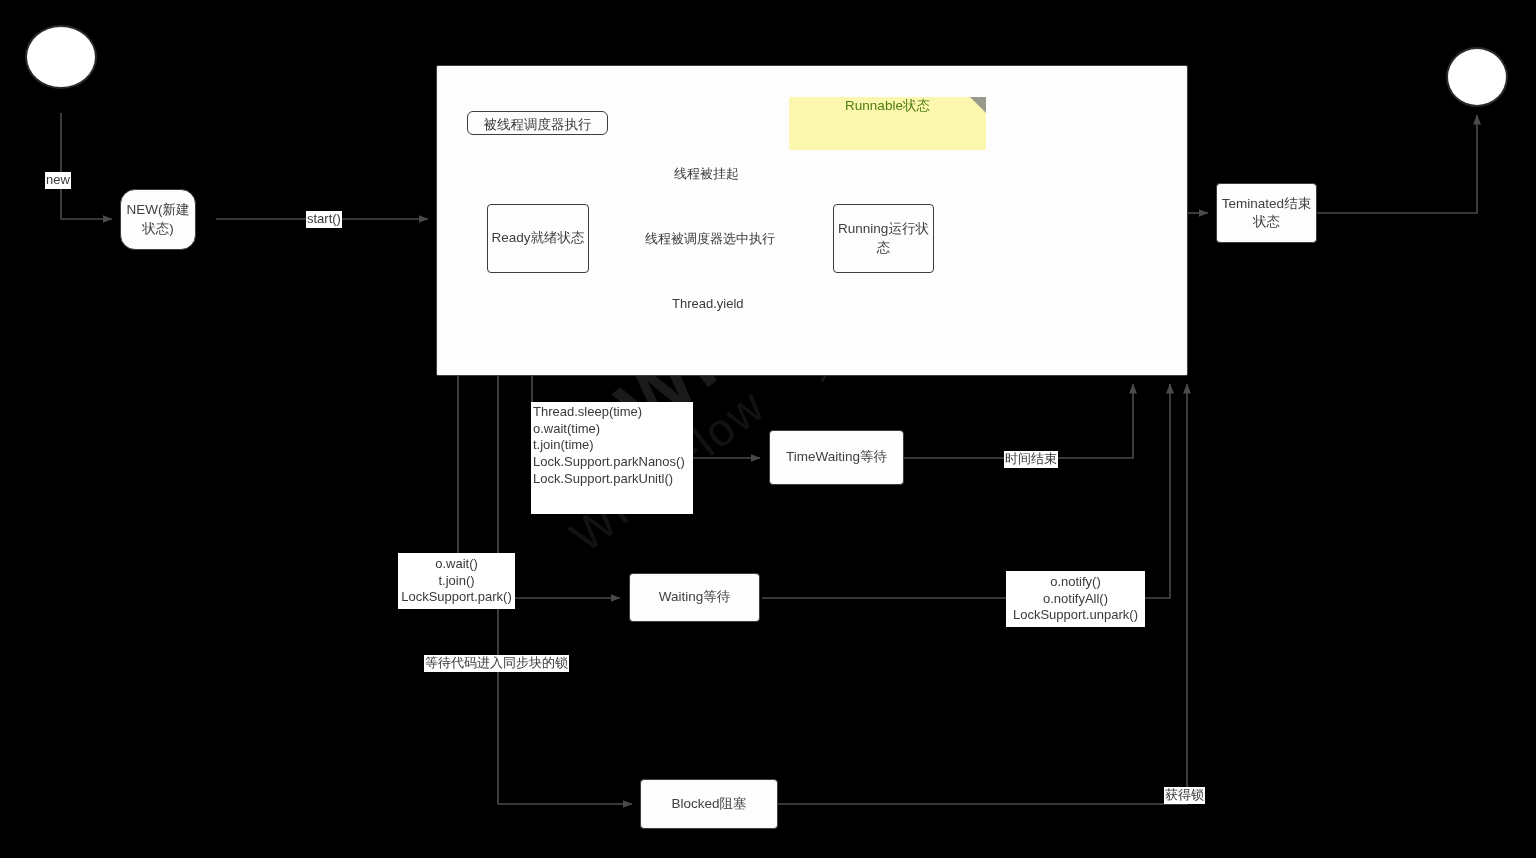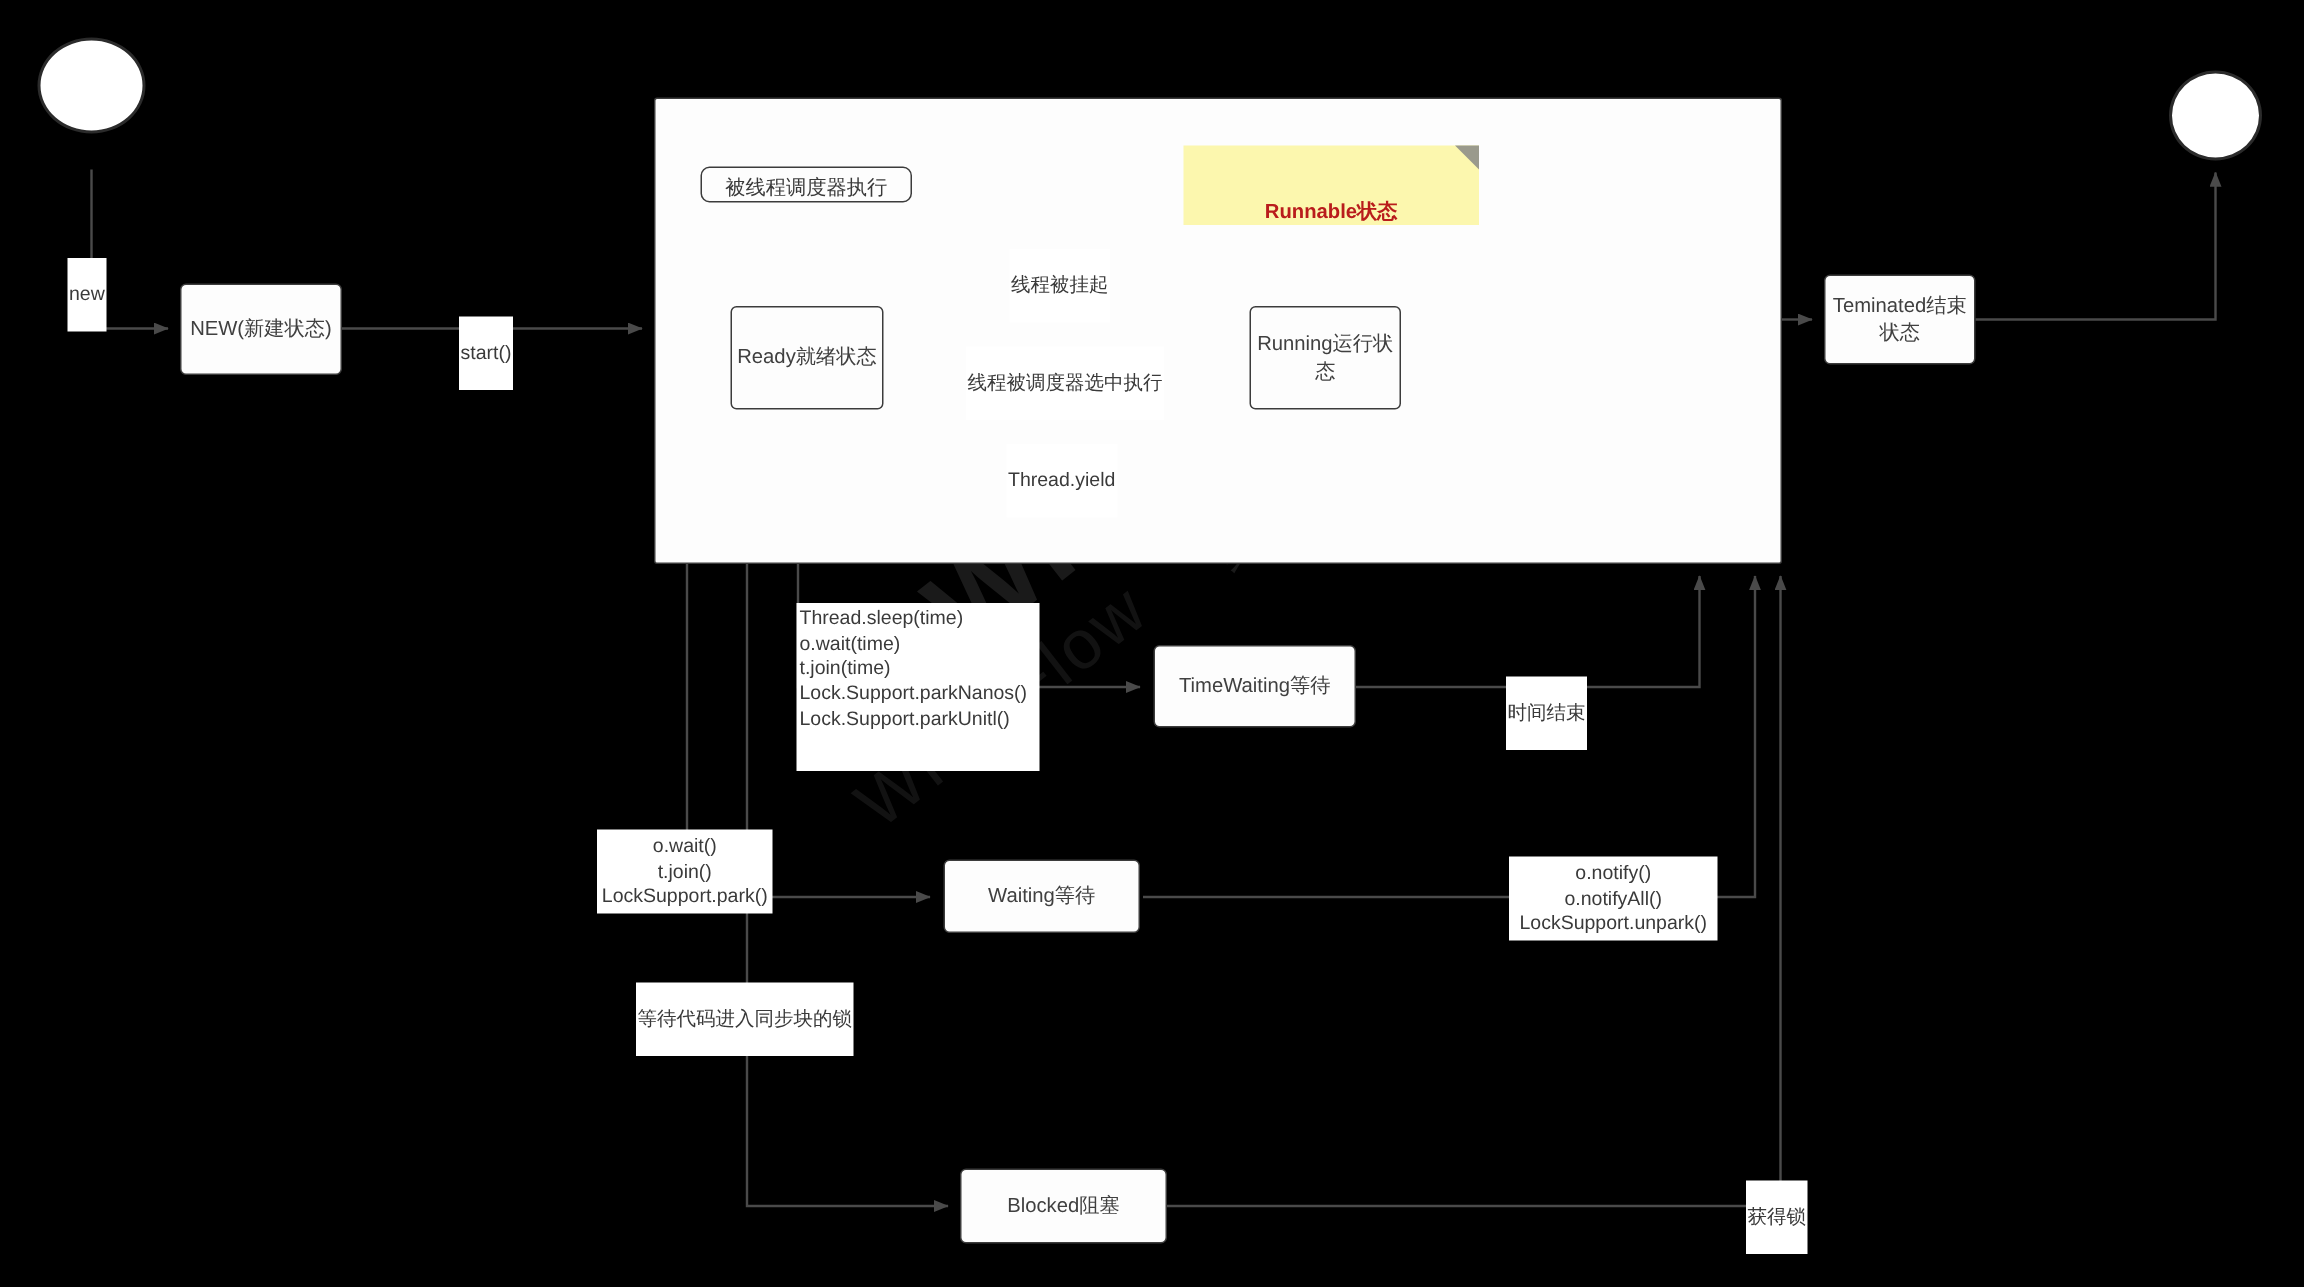--- a/index.html
+++ b/index.html
@@ -26,25 +26,24 @@
   .ellipse{
     position:absolute;
     background:#ffffff;
     border:2.2px solid #2b2b2b;
     border-radius:50%;
     box-sizing:border-box;
   }
   .note{
     position:absolute;
     background:#fcf7ae;
-    display:flex;align-items:flex-end;justify-content:center;
-    color:#b91c1c;
+    display:flex;align-items:flex-start;justify-content:center;
+    color:#4d7c0f;
     font-size:13.5px;
     box-sizing:border-box;
-    font-weight:bold;
   }
   .note .fold{
     position:absolute;right:0;top:0;
     width:0;height:0;
     border-left:16px solid transparent;
     border-top:16px solid #9a9a8c;
   }
   .pill{
     position:absolute;
     background:#fdfdfd;
@@ -55,21 +54,21 @@
     font-size:13.5px;
     box-sizing:border-box;
   }
   .edge-label{
     position:absolute;
     background:#ffffff;
     color:#3a3a3a;
     font-size:13px;
     line-height:1.28;
     white-space:pre;
-    padding:16px 1px;
+    padding:0 1px;
     box-sizing:border-box;
   }
   .edge-label.multi{
     text-align:center;
     padding:3px 2px;
   }
   .edge-label.block{
     text-align:left;
   }
   .watermark{
@@ -127,21 +126,21 @@
       <path d="M778,804 L1187,804 L1187,384" marker-end="url(#ah)"></path>
 
       <path d="M1188,213 L1208,213" marker-end="url(#ah)"></path>
 
       <path d="M1317,213 L1477,213 L1477,115" marker-end="url(#ah)"></path>
     </g>
   </svg>
 
   <div class="ellipse" style="left:25px;top:25px;width:72px;height:64px;"></div>
 
-  <div class="node" style="left:120px;top:189px;width:108px;height:61px;">
+  <div class="node" style="left:120px;top:189px;width:76px;height:61px;border-radius:15px;">
     <span>NEW(新建状态)</span>
   </div>
 
   <div class="node" style="left:436px;top:65px;width:752px;height:311px;border-radius:2px;"></div>
 
   <div class="pill" style="left:467px;top:111px;width:141px;height:24px;">
     <span>被线程调度器执行</span>
   </div>
 
   <div class="note" style="left:789px;top:97px;width:197px;height:53px;">

